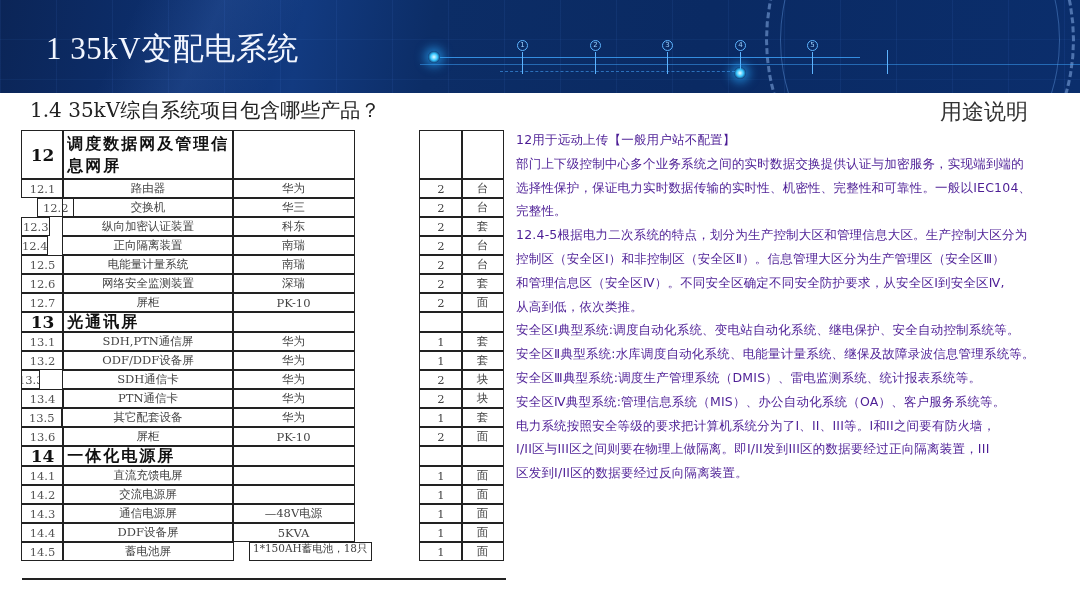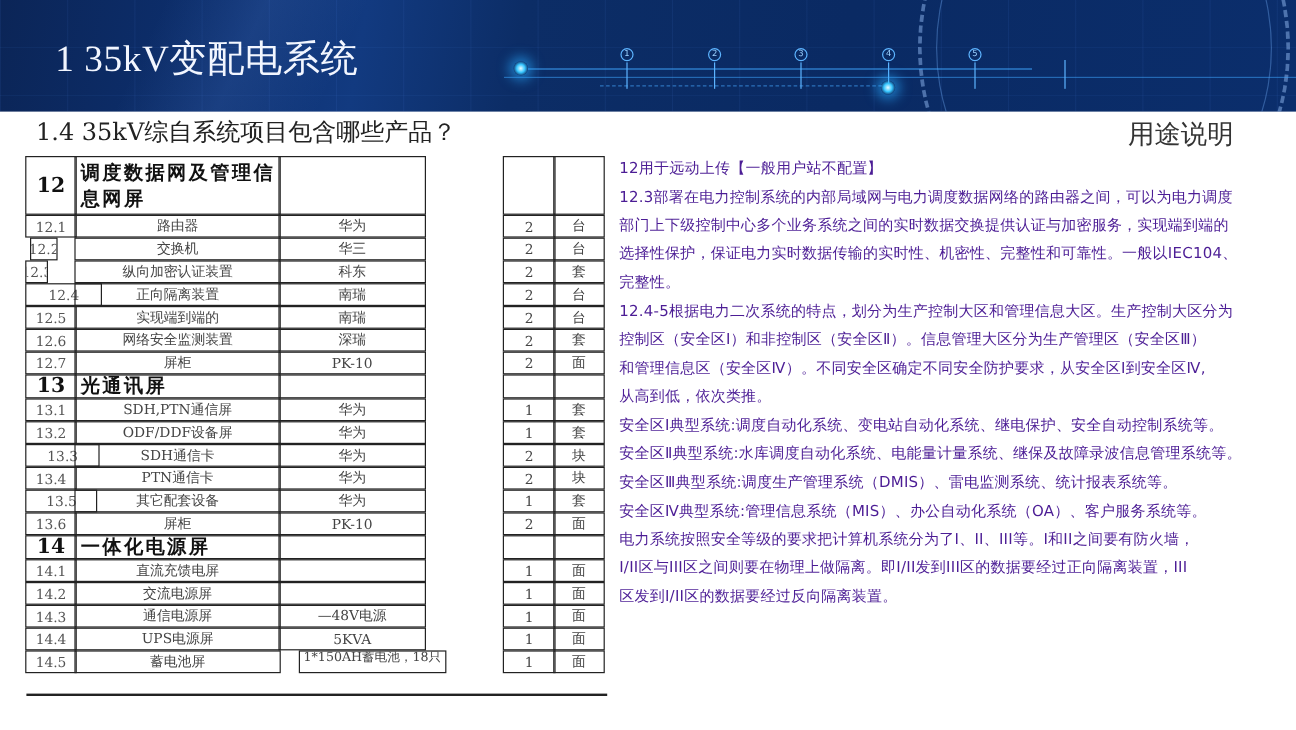--- a/index.html
+++ b/index.html
@@ -102,43 +102,43 @@
       <div class="cell unit" style="left: 440px; width: 42.5px;"></div>
     </div>
     <div class="row" style="top: 49px; height: 19px;">
       <div class="cell idx" style="left: 0px; width: 42.5px;">12.1</div>
       <div class="cell name" style="left: 41px; width: 171.5px;">路由器</div>
       <div class="cell brand" style="left: 211px; width: 122.5px;">华为</div>
       <div class="cell qty" style="left: 398px; width: 43.5px;">2</div>
       <div class="cell unit" style="left: 440px; width: 42.5px;">台</div>
     </div>
     <div class="row" style="top: 68px; height: 19px;">
-      <div class="cell idx" style="left: 4px; width: 23px;">12.2</div>
+      <div class="cell idx" style="left: 16px; width: 37px;">12.2</div>
       <div class="cell name" style="left: 41px; width: 171.5px;">交换机</div>
       <div class="cell brand" style="left: 211px; width: 122.5px;">华三</div>
       <div class="cell qty" style="left: 398px; width: 43.5px;">2</div>
       <div class="cell unit" style="left: 440px; width: 42.5px;">台</div>
     </div>
     <div class="row" style="top: 87px; height: 19px;">
-      <div class="cell idx" style="left: 0px; width: 19px;">12.3</div>
+      <div class="cell idx" style="left: 0px; width: 29px;">12.3</div>
       <div class="cell name" style="left: 41px; width: 171.5px;">纵向加密认证装置</div>
       <div class="cell brand" style="left: 211px; width: 122.5px;">科东</div>
       <div class="cell qty" style="left: 398px; width: 43.5px;">2</div>
       <div class="cell unit" style="left: 440px; width: 42.5px;">套</div>
     </div>
     <div class="row" style="top: 106px; height: 19px;">
-      <div class="cell idx" style="left: 0px; width: 64px;">12.4</div>
+      <div class="cell idx" style="left: 0px; width: 27px;">12.4</div>
       <div class="cell name" style="left: 41px; width: 171.5px;">正向隔离装置</div>
       <div class="cell brand" style="left: 211px; width: 122.5px;">南瑞</div>
       <div class="cell qty" style="left: 398px; width: 43.5px;">2</div>
       <div class="cell unit" style="left: 440px; width: 42.5px;">台</div>
     </div>
     <div class="row" style="top: 125px; height: 19px;">
       <div class="cell idx" style="left: 0px; width: 42.5px;">12.5</div>
-      <div class="cell name" style="left: 41px; width: 171.5px;">实现端到端的</div>
+      <div class="cell name" style="left: 41px; width: 171.5px;">电能量计量系统</div>
       <div class="cell brand" style="left: 211px; width: 122.5px;">南瑞</div>
       <div class="cell qty" style="left: 398px; width: 43.5px;">2</div>
       <div class="cell unit" style="left: 440px; width: 42.5px;">台</div>
     </div>
     <div class="row" style="top: 144px; height: 19px;">
       <div class="cell idx" style="left: 0px; width: 42.5px;">12.6</div>
       <div class="cell name" style="left: 41px; width: 171.5px;">网络安全监测装置</div>
       <div class="cell brand" style="left: 211px; width: 122.5px;">深瑞</div>
       <div class="cell qty" style="left: 398px; width: 43.5px;">2</div>
       <div class="cell unit" style="left: 440px; width: 42.5px;">套</div>
@@ -165,35 +165,35 @@
       <div class="cell unit" style="left: 440px; width: 42.5px;">套</div>
     </div>
     <div class="row" style="top: 221px; height: 19px;">
       <div class="cell idx" style="left: 0px; width: 42.5px;">13.2</div>
       <div class="cell name" style="left: 41px; width: 171.5px;">ODF/DDF设备屏</div>
       <div class="cell brand" style="left: 211px; width: 122.5px;">华为</div>
       <div class="cell qty" style="left: 398px; width: 43.5px;">1</div>
       <div class="cell unit" style="left: 440px; width: 42.5px;">套</div>
     </div>
     <div class="row" style="top: 240px; height: 19px;">
-      <div class="cell idx" style="left: 0px; width: 62px;">13.3</div>
+      <div class="cell idx" style="left: 0px; width: 19px;">13.3</div>
       <div class="cell name" style="left: 41px; width: 171.5px;">SDH通信卡</div>
       <div class="cell brand" style="left: 211px; width: 122.5px;">华为</div>
       <div class="cell qty" style="left: 398px; width: 43.5px;">2</div>
       <div class="cell unit" style="left: 440px; width: 42.5px;">块</div>
     </div>
     <div class="row" style="top: 259px; height: 19px;">
       <div class="cell idx" style="left: 0px; width: 42.5px;">13.4</div>
       <div class="cell name" style="left: 41px; width: 171.5px;">PTN通信卡</div>
       <div class="cell brand" style="left: 211px; width: 122.5px;">华为</div>
       <div class="cell qty" style="left: 398px; width: 43.5px;">2</div>
       <div class="cell unit" style="left: 440px; width: 42.5px;">块</div>
     </div>
     <div class="row" style="top: 278px; height: 19px;">
-      <div class="cell idx" style="left: 0px; width: 60px;">13.5</div>
+      <div class="cell idx" style="left: 0px; width: 41px;">13.5</div>
       <div class="cell name" style="left: 41px; width: 171.5px;">其它配套设备</div>
       <div class="cell brand" style="left: 211px; width: 122.5px;">华为</div>
       <div class="cell qty" style="left: 398px; width: 43.5px;">1</div>
       <div class="cell unit" style="left: 440px; width: 42.5px;">套</div>
     </div>
     <div class="row" style="top: 297px; height: 19px;">
       <div class="cell idx" style="left: 0px; width: 42.5px;">13.6</div>
       <div class="cell name" style="left: 41px; width: 171.5px;">屏柜</div>
       <div class="cell brand" style="left: 211px; width: 122.5px;">PK-10</div>
       <div class="cell qty" style="left: 398px; width: 43.5px;">2</div>
@@ -222,38 +222,37 @@
     </div>
     <div class="row" style="top: 374px; height: 19px;">
       <div class="cell idx" style="left: 0px; width: 42.5px;">14.3</div>
       <div class="cell name" style="left: 41px; width: 171.5px;">通信电源屏</div>
       <div class="cell brand" style="left: 211px; width: 122.5px;">—48V电源</div>
       <div class="cell qty" style="left: 398px; width: 43.5px;">1</div>
       <div class="cell unit" style="left: 440px; width: 42.5px;">面</div>
     </div>
     <div class="row" style="top: 393px; height: 19px;">
       <div class="cell idx" style="left: 0px; width: 42.5px;">14.4</div>
-      <div class="cell name" style="left: 41px; width: 171.5px;">UPS电源屏</div>
+      <div class="cell name" style="left: 41px; width: 171.5px;">DDF设备屏</div>
       <div class="cell brand" style="left: 211px; width: 122.5px;">5KVA</div>
       <div class="cell qty" style="left: 398px; width: 43.5px;">1</div>
       <div class="cell unit" style="left: 440px; width: 42.5px;">面</div>
     </div>
     <div class="row" style="top: 412px; height: 19px;">
       <div class="cell idx" style="left: 0px; width: 42.5px;">14.5</div>
       <div class="cell name" style="left: 41px; width: 171.5px;">蓄电池屏</div>
       <div class="cell brand small" style="left: 211px; width: 122.5px;">1*150AH蓄电池，18只</div>
       <div class="cell qty" style="left: 398px; width: 43.5px;">1</div>
       <div class="cell unit" style="left: 440px; width: 42.5px;">面</div>
     </div>
   </div>
 <div class="bottom-line"></div>
 
 <div class="notes">
   <p>12用于远动上传【一般用户站不配置】</p>
-  <p>12.3部署在电力控制系统的内部局域网与电力调度数据网络的路由器之间，可以为电力调度</p>
   <p>部门上下级控制中心多个业务系统之间的实时数据交换提供认证与加密服务，实现端到端的</p>
   <p>选择性保护，保证电力实时数据传输的实时性、机密性、完整性和可靠性。一般以IEC104、</p>
   <p>完整性。</p>
   <p>12.4-5根据电力二次系统的特点，划分为生产控制大区和管理信息大区。生产控制大区分为</p>
   <p>控制区（安全区Ⅰ）和非控制区（安全区Ⅱ）。信息管理大区分为生产管理区（安全区Ⅲ）</p>
   <p>和管理信息区（安全区Ⅳ）。不同安全区确定不同安全防护要求，从安全区Ⅰ到安全区Ⅳ,</p>
   <p>从高到低，依次类推。</p>
   <p>安全区Ⅰ典型系统:调度自动化系统、变电站自动化系统、继电保护、安全自动控制系统等。</p>
   <p>安全区Ⅱ典型系统:水库调度自动化系统、电能量计量系统、继保及故障录波信息管理系统等。</p>
   <p>安全区Ⅲ典型系统:调度生产管理系统（DMIS）、雷电监测系统、统计报表系统等。</p>

